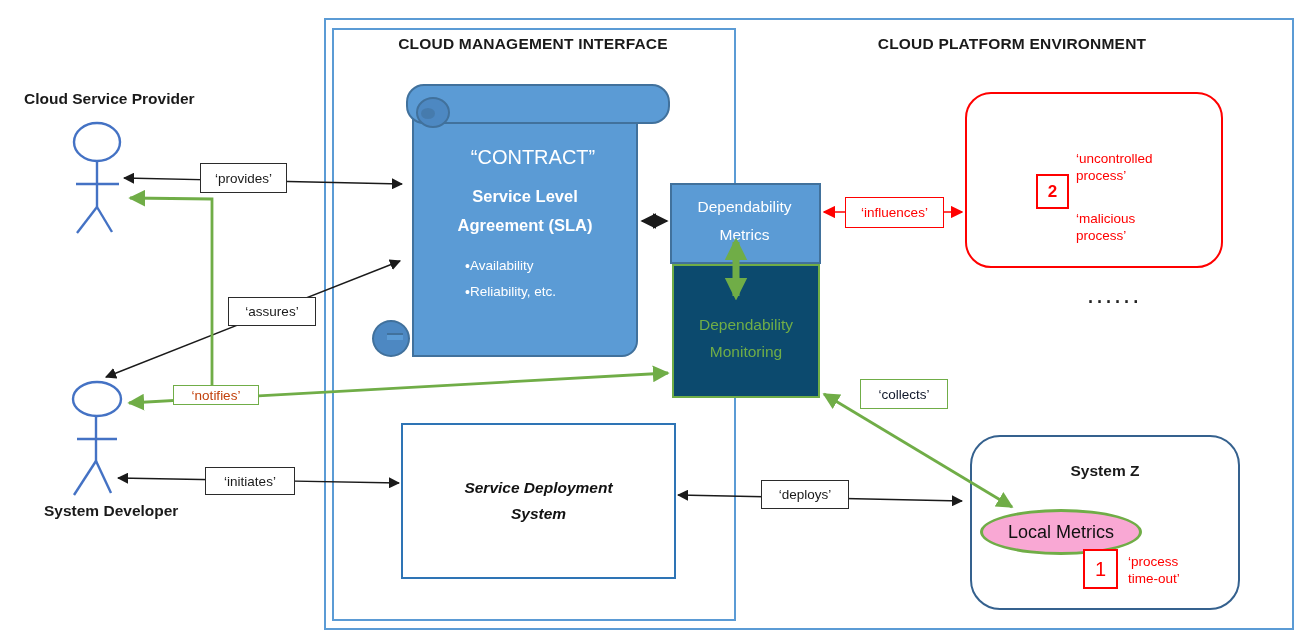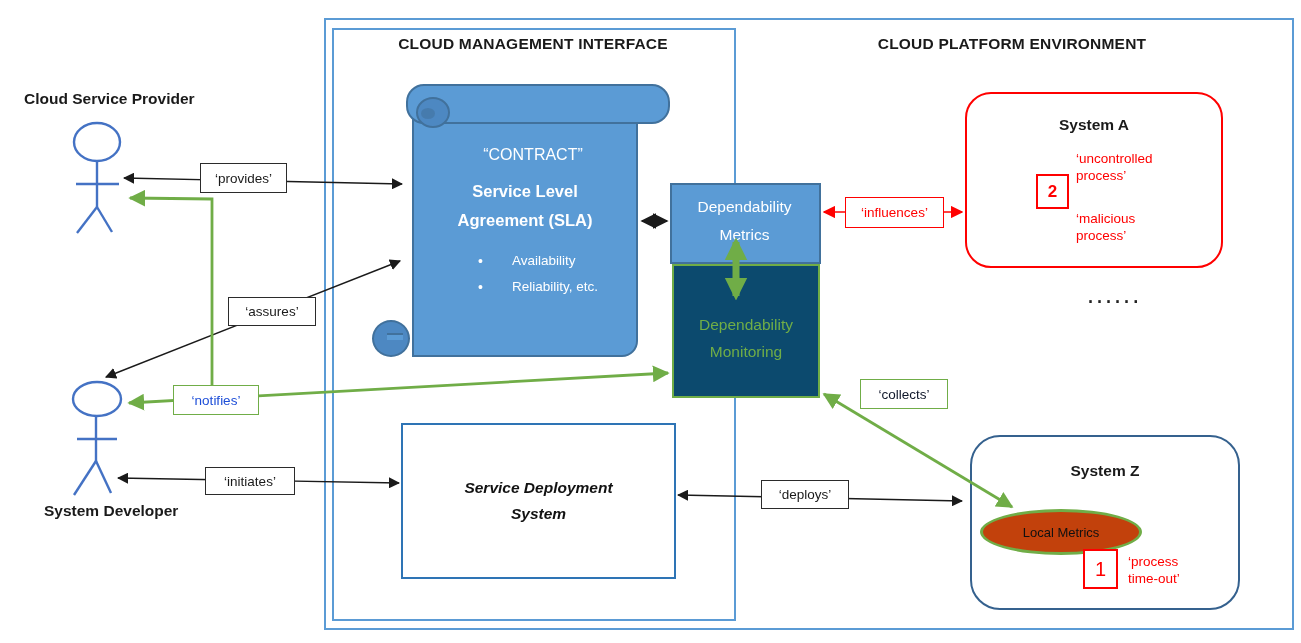--- a/index.html
+++ b/index.html
@@ -28,25 +28,25 @@
   .scroll-curl-top{position:absolute;left:10px;top:13px;width:30px;height:27px;background:#4d88c2;
                    border:2px solid #41719C;border-radius:50%;}
   .scroll-curl-top::after{content:"";position:absolute;left:3px;top:9px;width:14px;height:11px;
                    background:#41719C;border-radius:50%;opacity:.55;}
   .scroll-body{position:absolute;left:6px;top:34px;width:222px;height:235px;background:#5B9BD5;
                border:2px solid #41719C;border-radius:0 0 16px 0;color:#fff;text-align:center;}
   .scroll-curl-bottom{position:absolute;left:-34px;top:236px;width:34px;height:33px;background:#4d88c2;
                border:2px solid #41719C;border-radius:50%;}
   .scroll-curl-bottom::after{content:"";position:absolute;left:13px;top:11px;width:16px;height:5px;
                background:#5B9BD5;border-top:2px solid #41719C;}
-  .contract-heading{margin-top:26px;font-size:16px;padding-left:16px;}
+  .contract-heading{margin-top:26px;font-size:20px;padding-left:16px;}
   .sla-line{font-size:16.5px;font-weight:bold;line-height:29px;}
   .sla-line.first{margin-top:13px;}
   .bullets{margin-top:13px;}
-  .bullet{display:flex;text-align:left;padding-left:64px;font-size:13.5px;line-height:26px;}
+  .bullet{display:flex;text-align:right;padding-left:22px;font-size:13.5px;line-height:26px;}
   .bullet::before{content:"\2022";width:34px;font-size:14px;}
 
   
   .metrics-box{left:670px;top:183px;width:151px;height:81px;background:#5B9BD5;border:2px solid #41719C;
                display:flex;align-items:center;justify-content:center;box-sizing:border-box;
                color:#fff;font-size:15.5px;text-align:center;line-height:28px;padding:0 20px 6px 18px;}
   .monitoring-box{left:672px;top:264px;width:148px;height:134px;background:#0c4a6e;border:2.5px solid #70AD47;
                display:flex;align-items:center;justify-content:center;box-sizing:border-box;
                color:#70AD47;font-size:15.5px;text-align:center;line-height:27px;padding:14px 16px 0 16px;}
 
@@ -67,32 +67,32 @@
   .note-a-top{left:1076px;top:150px;width:96px;}
   .note-a-bottom{left:1076px;top:210px;width:78px;}
   .note-z{left:1128px;top:553px;width:70px;}
 
   .badge{background:#fff;border:2px solid #FF0000;color:#FF0000;display:flex;align-items:center;
          justify-content:center;box-sizing:border-box;z-index:7;}
   .badge-2{left:1036px;top:174px;width:33px;height:35px;font-size:17px;font-weight:bold;}
   .badge-1{left:1083px;top:549px;width:35px;height:40px;font-size:20px;}
 
   .local-metrics{left:980px;top:509px;width:162px;height:46px;border:3.5px solid #70AD47;border-radius:50%;
-         background:#c2410c;display:flex;align-items:center;justify-content:center;box-sizing:border-box;
-         font-size:13px;color:#111;}
+         background:#f9a8d4;display:flex;align-items:center;justify-content:center;box-sizing:border-box;
+         font-size:18px;color:#111;}
 
   .dots-col{left:1086px;top:286px;width:6px;word-break:break-all;
          font-family:"DejaVu Sans Mono",monospace;font-size:15px;font-weight:bold;line-height:24px;color:#222;}
 
   
   .lbl{background:#fff;border:1px solid #2b2b2b;display:flex;align-items:center;justify-content:center;
        font-size:13.5px;color:#1a1a1a;z-index:6;box-sizing:border-box;}
   .lbl-provides{left:200px;top:163px;width:87px;height:30px;}
   .lbl-assures{left:228px;top:297px;width:88px;height:29px;}
-  .lbl-notifies{left:173px;top:385px;width:86px;height:30px;border:1.5px solid #70AD47;color:#1d4ed8;}
+  .lbl-notifies{left:173px;top:385px;width:86px;height:20px;border:1.5px solid #70AD47;color:#c2410c;}
   .lbl-initiates{left:205px;top:467px;width:90px;height:28px;}
   .lbl-deploys{left:761px;top:480px;width:88px;height:29px;}
   .lbl-influences{left:845px;top:197px;width:99px;height:31px;border:1.5px solid #FF0000;color:#FF0000;}
   .lbl-collects{left:860px;top:379px;width:88px;height:30px;border:1.5px solid #70AD47;color:#0f172a;}
 
   .overlay-svg{position:absolute;left:0;top:0;z-index:5;pointer-events:none;}
   .z2{z-index:2;} .z3{z-index:3;} .z4{z-index:4;} .z7{z-index:7;}
 </style>
 </head>
 <body>
@@ -124,21 +124,20 @@
   </div>
 
   <div class="abs metrics-box z4">Dependability Metrics</div>
   <div class="abs monitoring-box z4">Dependability Monitoring</div>
 
   <div class="abs sds-box z3">
     <div class="sds-text">Service Deployment System</div>
   </div>
 
   <div class="abs system-a z3"></div>
-  <div class="abs system-a-title z4">System A</div>
   <div class="abs red-note note-a-top z4">‘uncontrolled process’</div>
   <div class="abs badge badge-2">2</div>
   <div class="abs red-note note-a-bottom z4">‘malicious process’</div>
 
   <div class="abs dots-col z3">......</div>
 
   <div class="abs system-z z3"></div>
   <div class="abs system-z-title z4">System Z</div>
   <div class="abs local-metrics z4">Local Metrics</div>
   <div class="abs badge badge-1">1</div>

